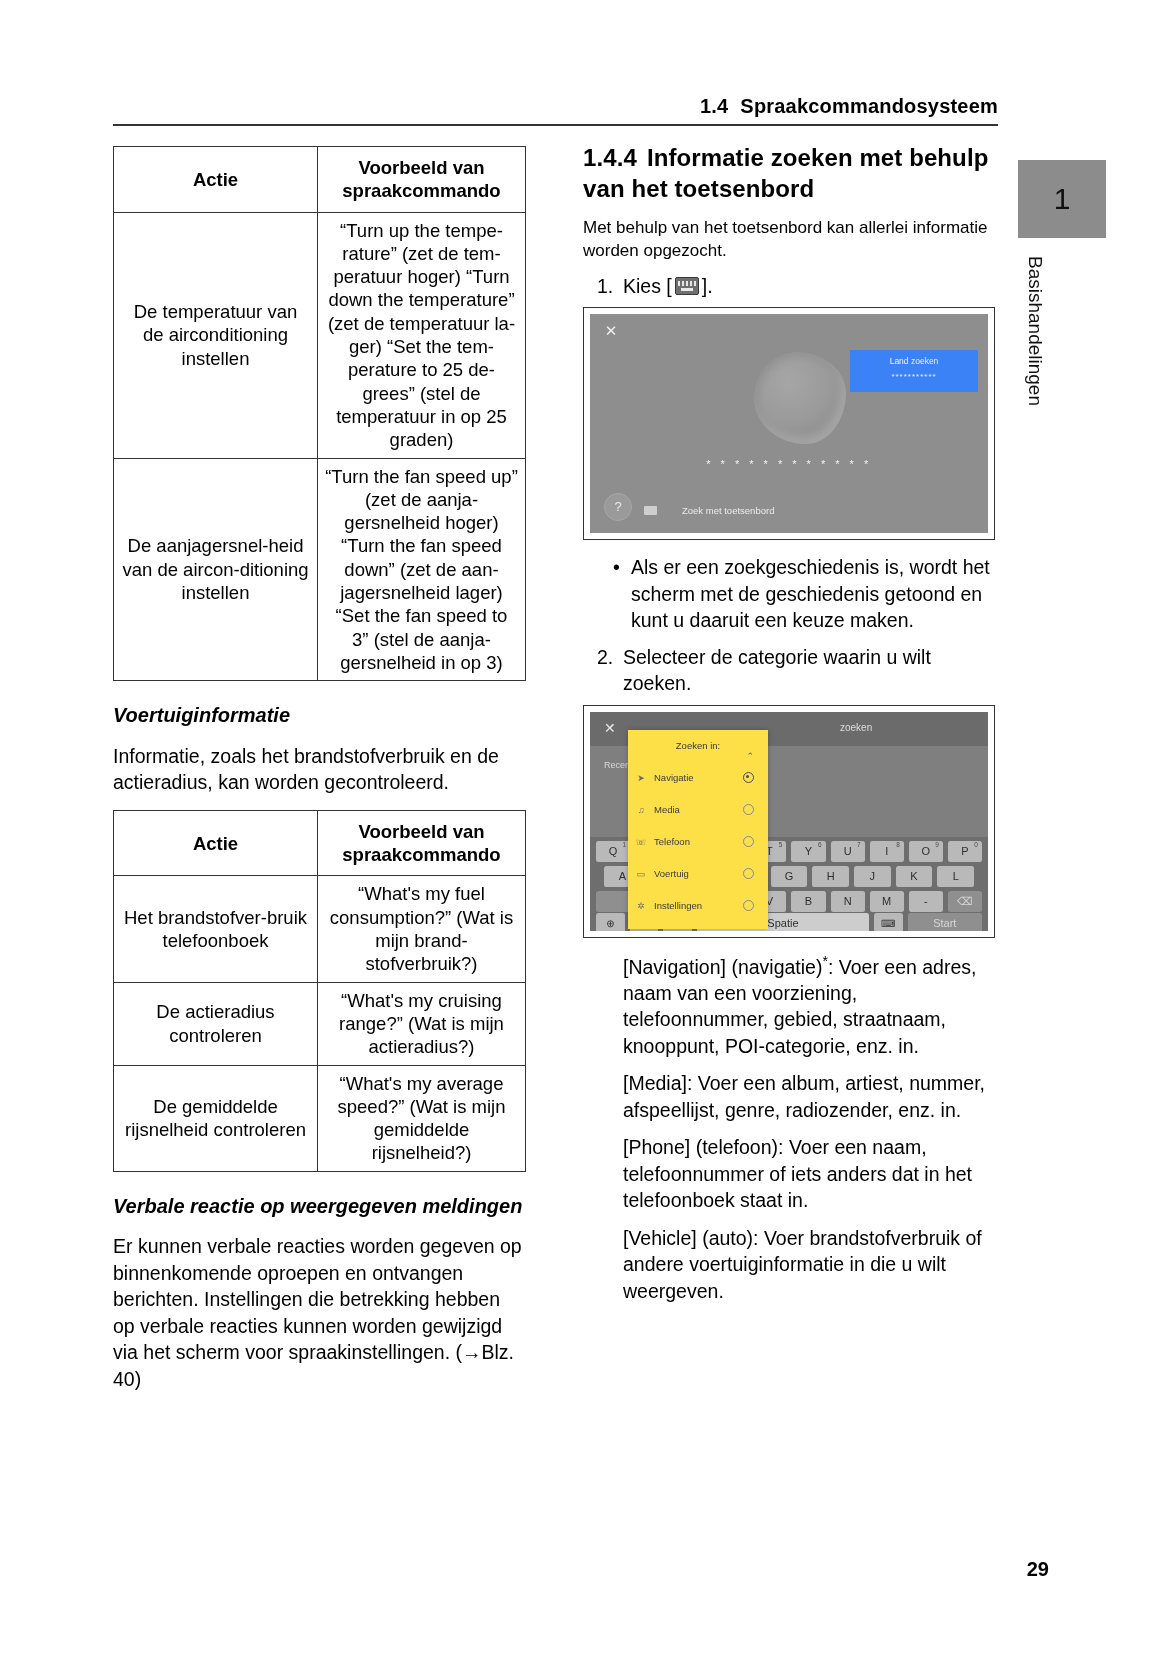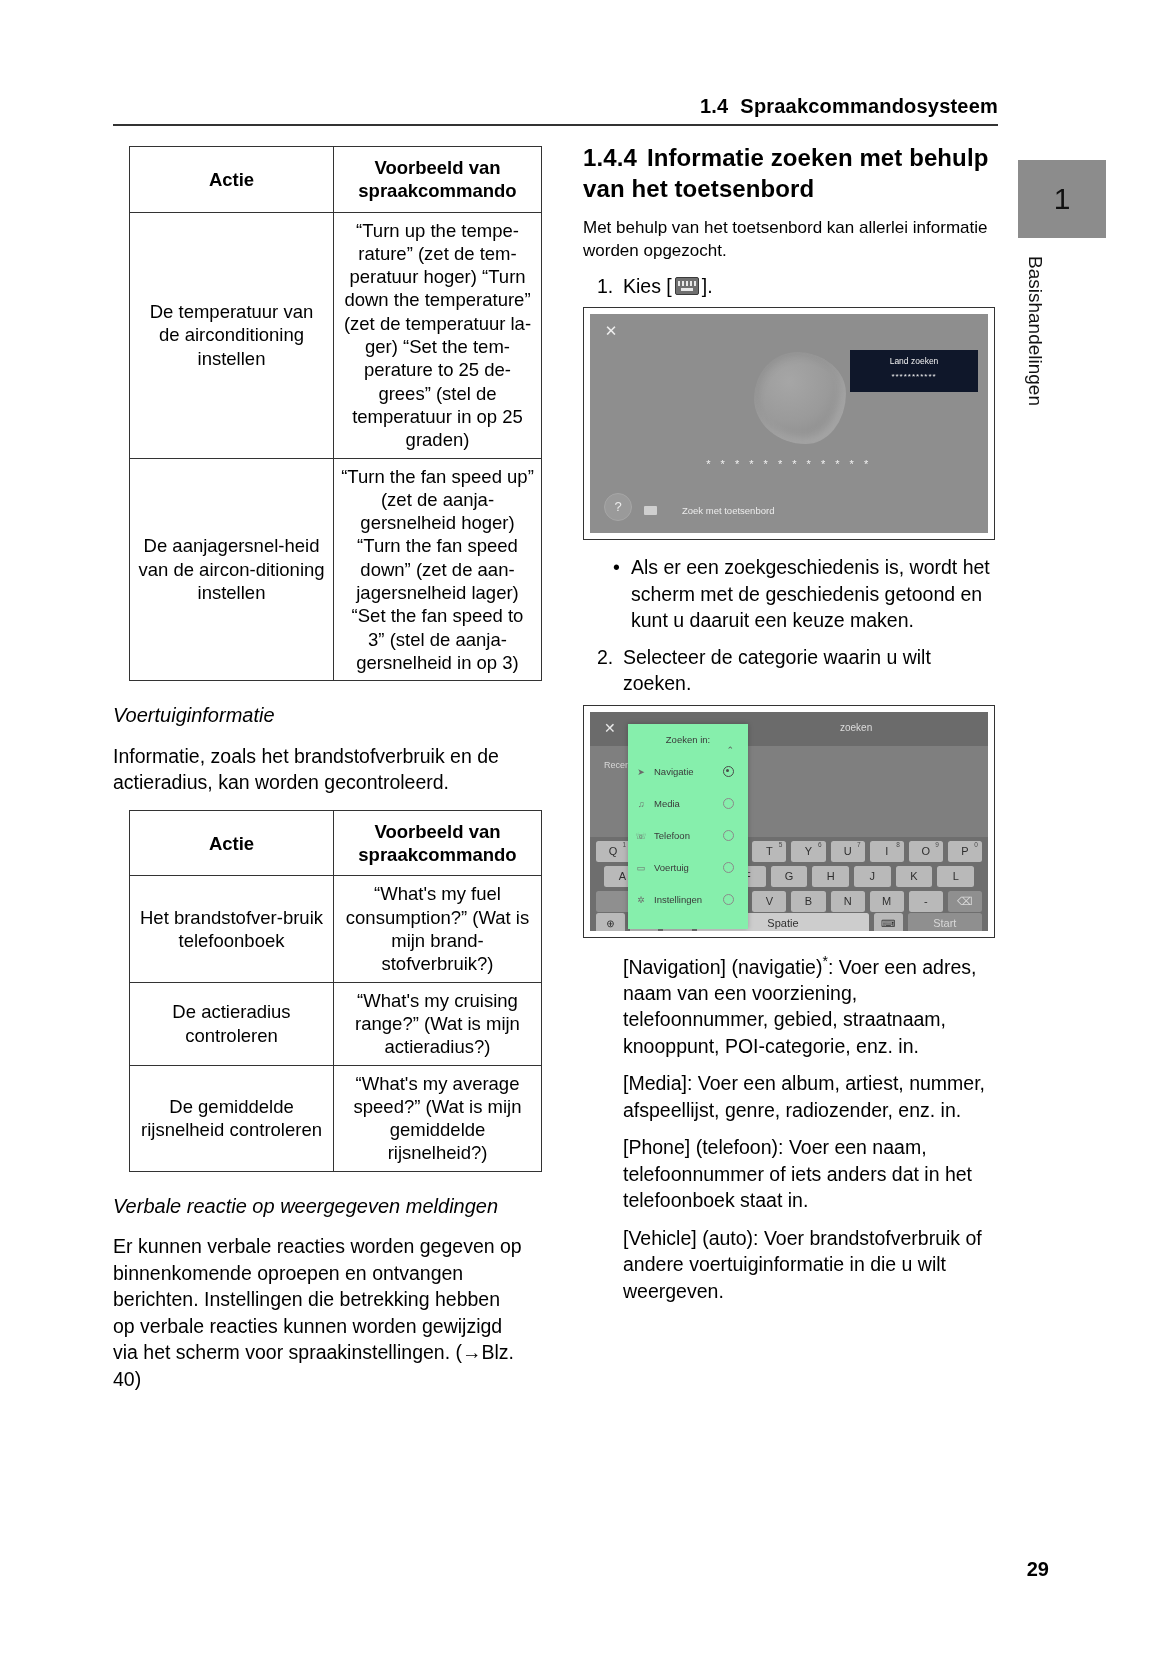--- a/index.html
+++ b/index.html
@@ -79,41 +79,40 @@
     left: 583px;
     top: 142px;
     width: 414px;
   }
 
   
   table.cmd {
     border-collapse: collapse;
     width: 412px;
     table-layout: fixed;
-    margin-left: 16px;
   }
   table.cmd th, table.cmd td {
     border: 1.5px solid #333;
     text-align: center;
     vertical-align: middle;
     font-size: 18.5px;
     line-height: 1.26;
     padding: 6px 7px;
   }
   table.cmd th {
     font-weight: bold;
     padding: 9px 7px;
   }
   table.cmd col.c1 { width: 204px; }
   table.cmd col.c2 { width: 208px; }
 
   
   .sub-head {
     font-size: 20px;
-    font-weight: normal;
+    font-weight: bold;
     font-style: italic;
     line-height: 1.28;
     margin: 22px 0 14px 0;
   }
   .body-p {
     font-size: 19.5px;
     line-height: 1.36;
     margin: 0 0 14px 0;
   }
 
@@ -217,21 +216,21 @@
     left: 164px; top: 38px;
     width: 92px; height: 92px;
     border-radius: 47% 53% 44% 56% / 50% 45% 55% 50%;
     background: radial-gradient(circle at 38% 32%, #a6a6a6 0%, #9a9a9a 48%, #8d8d8d 78%, #878787 100%);
     box-shadow: inset -4px -6px 10px rgba(255,255,255,0.22), inset 3px 4px 9px rgba(0,0,0,0.08);
   }
   .land-panel {
     position: absolute;
     right: 10px; top: 36px;
     width: 128px; height: 42px;
-    background: #0f172a;
+    background: #3b82f6;
   }
   .land-panel .lp-title {
     position: absolute;
     left: 0; right: 0; top: 6px;
     text-align: center;
     font-size: 8.5px;
     color: #f2f2f2;
   }
   .land-panel .lp-stars {
     position: absolute;
@@ -334,24 +333,24 @@
     line-height: 1;
     color: #4a4a4a;
   }
   .key.dim { background: #8f8f8f; color: #d8d8d8; }
   .key.wide { flex: 2.6 1 0; }
   .key.space { flex: 6 1 0; background: #cdcdcd; }
   .key.icon { font-size: 10px; }
 
   .dropdown {
     position: absolute;
-    left: 38px; top: 12px;
-    width: 120px;
+    left: 38px; top: 18px;
+    width: 140px;
     bottom: 2px;
-    background: #86efac;
+    background: #fde047;
     box-shadow: 0 0 5px rgba(0,0,0,0.25);
   }
   .dd-head {
     position: relative;
     height: 32px;
     font-size: 9.5px;
     color: #3a3a3a;
     text-align: center;
     line-height: 32px;
   }

